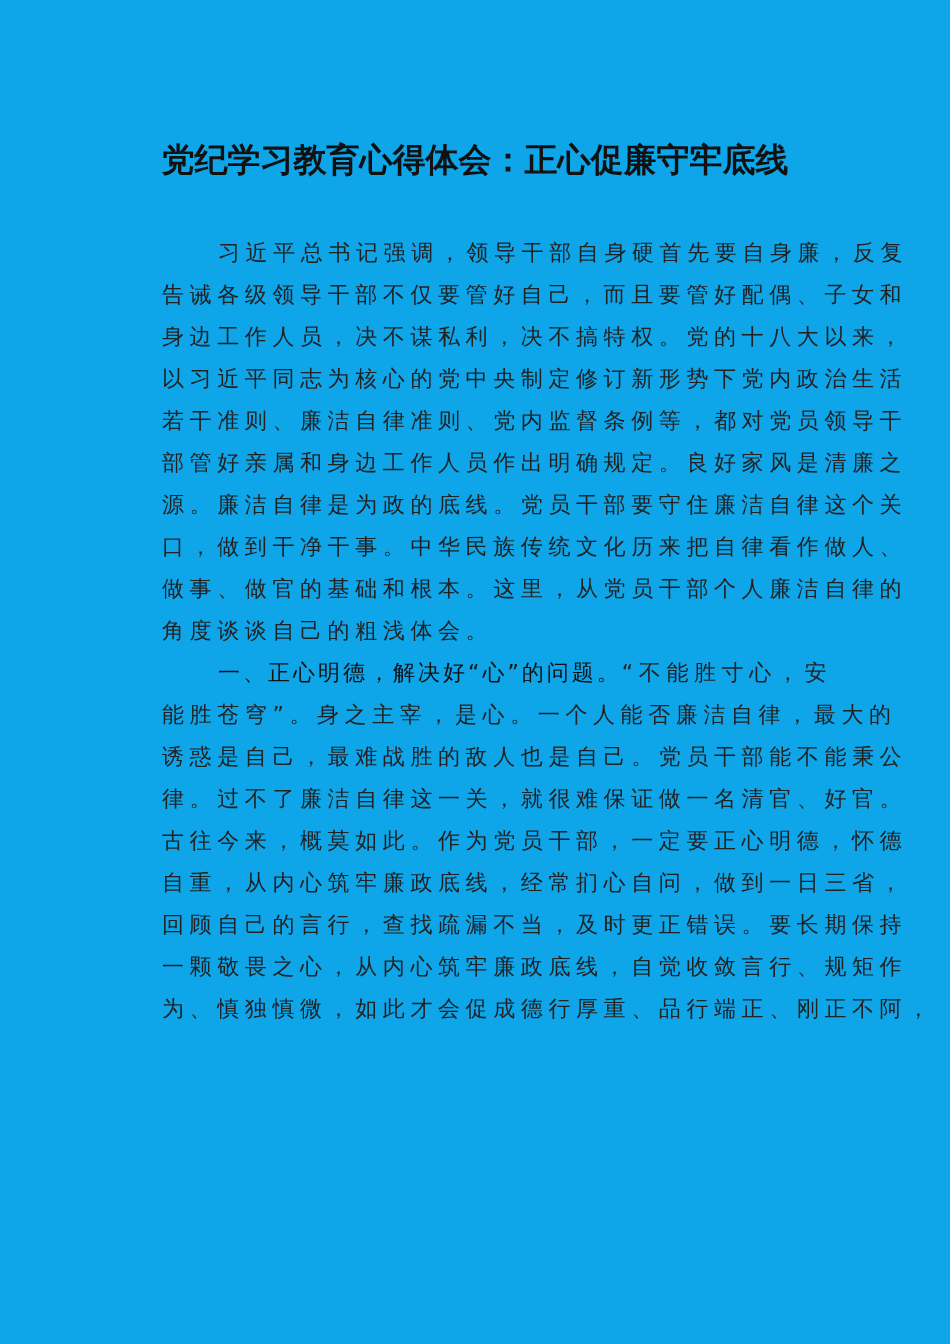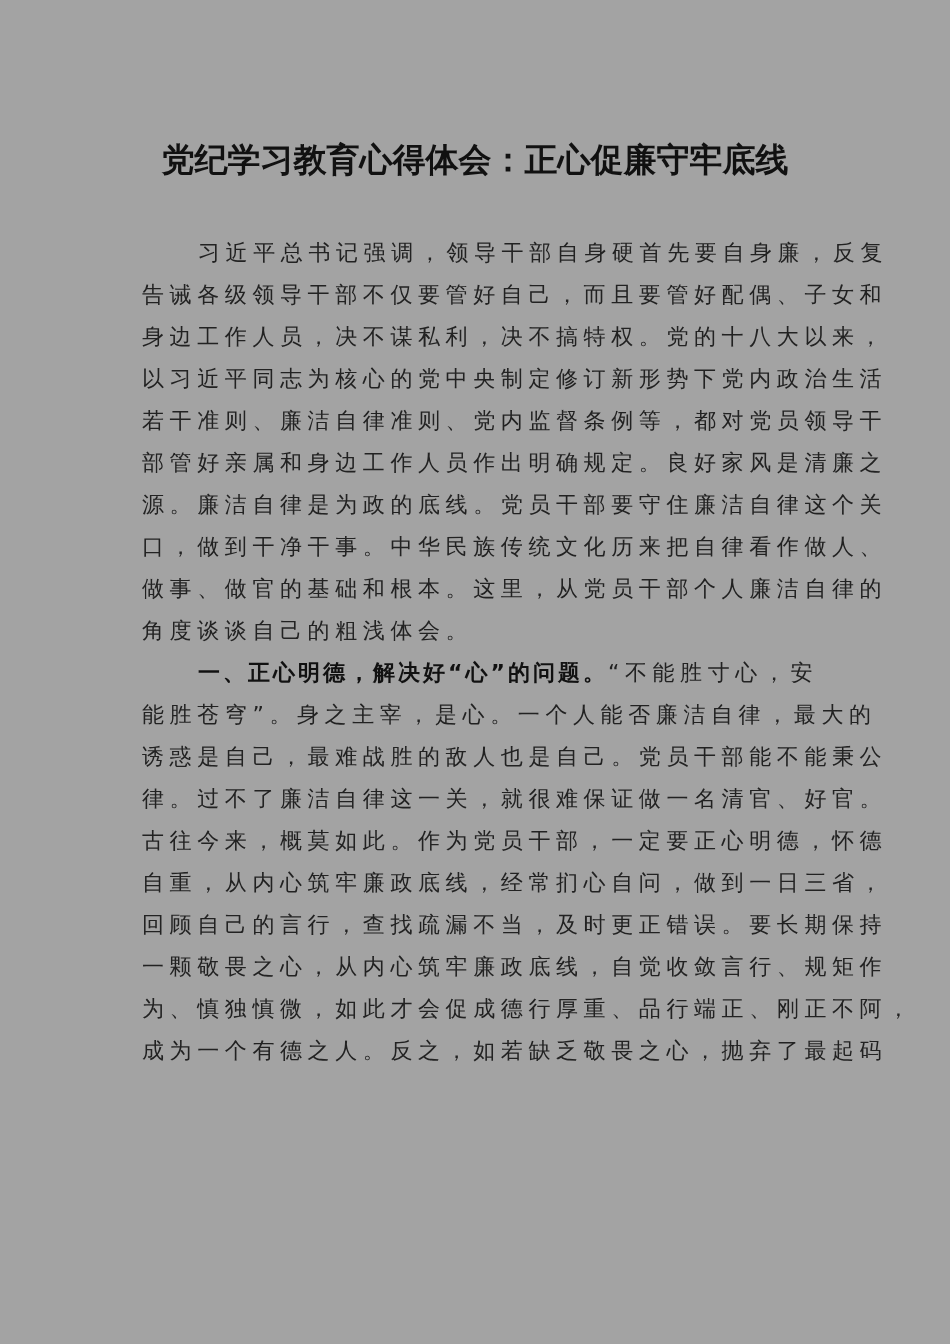--- a/index.html
+++ b/index.html
@@ -1,30 +1,30 @@
 <!DOCTYPE html>
 <html><head>
 <meta charset="utf-8">
 <style>
   html, body { margin:0; padding:0; background:#ffffff; }
   body { width:950px; height:1344px; position:relative; overflow:hidden; }
-  .page { position:absolute; left:0; top:0; width:950px; height:1344px; background:#a3a3a3; }
+  .page { position:absolute; left:0; top:0; width:950px; height:1344px; background:#0ea5e9; }
   .title {
     position:absolute; left:0; top:136px; width:950px; text-align:center;
     font-family:"DejaVu Serif", serif; font-weight:bold; font-size:33px;
     color:#111; letter-spacing:0px; line-height:48px;
   }
   .body {
-    position:absolute; left:142px; top:232px; width:680px;
+    position:absolute; left:162px; top:232px; width:680px;
     font-family:"DejaVu Sans", sans-serif; font-size:22px; color:#222;
     line-height:42px; letter-spacing:5.6px;
   }
   .line { display:block; white-space:nowrap; height:42px; }
   .indent { padding-left:56px; }
-  .bold { font-weight:bold; color:#111; letter-spacing:3px; }
+  .bold { font-weight:normal; color:#111; letter-spacing:3px; }
 </style>
 </head>
 <body>
 
 <div class="page">
   <div class="title">党纪学习教育心得体会：正心促廉守牢底线</div>
 
   <div class="body">
     <div>
       <span class="line indent">习近平总书记强调，领导干部自身硬首先要自身廉，反复</span>
@@ -42,16 +42,15 @@
     <div>
       <span class="line indent"><span class="bold">一、正心明德，解决好“心”的问题。</span><span>“不能胜寸心，安</span></span>
       <span class="line">能胜苍穹”。身之主宰，是心。一个人能否廉洁自律，最大的</span>
       <span class="line">诱惑是自己，最难战胜的敌人也是自己。党员干部能不能秉公</span>
       <span class="line">律。过不了廉洁自律这一关，就很难保证做一名清官、好官。</span>
       <span class="line">古往今来，概莫如此。作为党员干部，一定要正心明德，怀德</span>
       <span class="line">自重，从内心筑牢廉政底线，经常扪心自问，做到一日三省，</span>
       <span class="line">回顾自己的言行，查找疏漏不当，及时更正错误。要长期保持</span>
       <span class="line">一颗敬畏之心，从内心筑牢廉政底线，自觉收敛言行、规矩作</span>
       <span class="line">为、慎独慎微，如此才会促成德行厚重、品行端正、刚正不阿，</span>
-      <span class="line">成为一个有德之人。反之，如若缺乏敬畏之心，抛弃了最起码</span>
     </div>
   </div>
 </div>
 
 </body></html>

